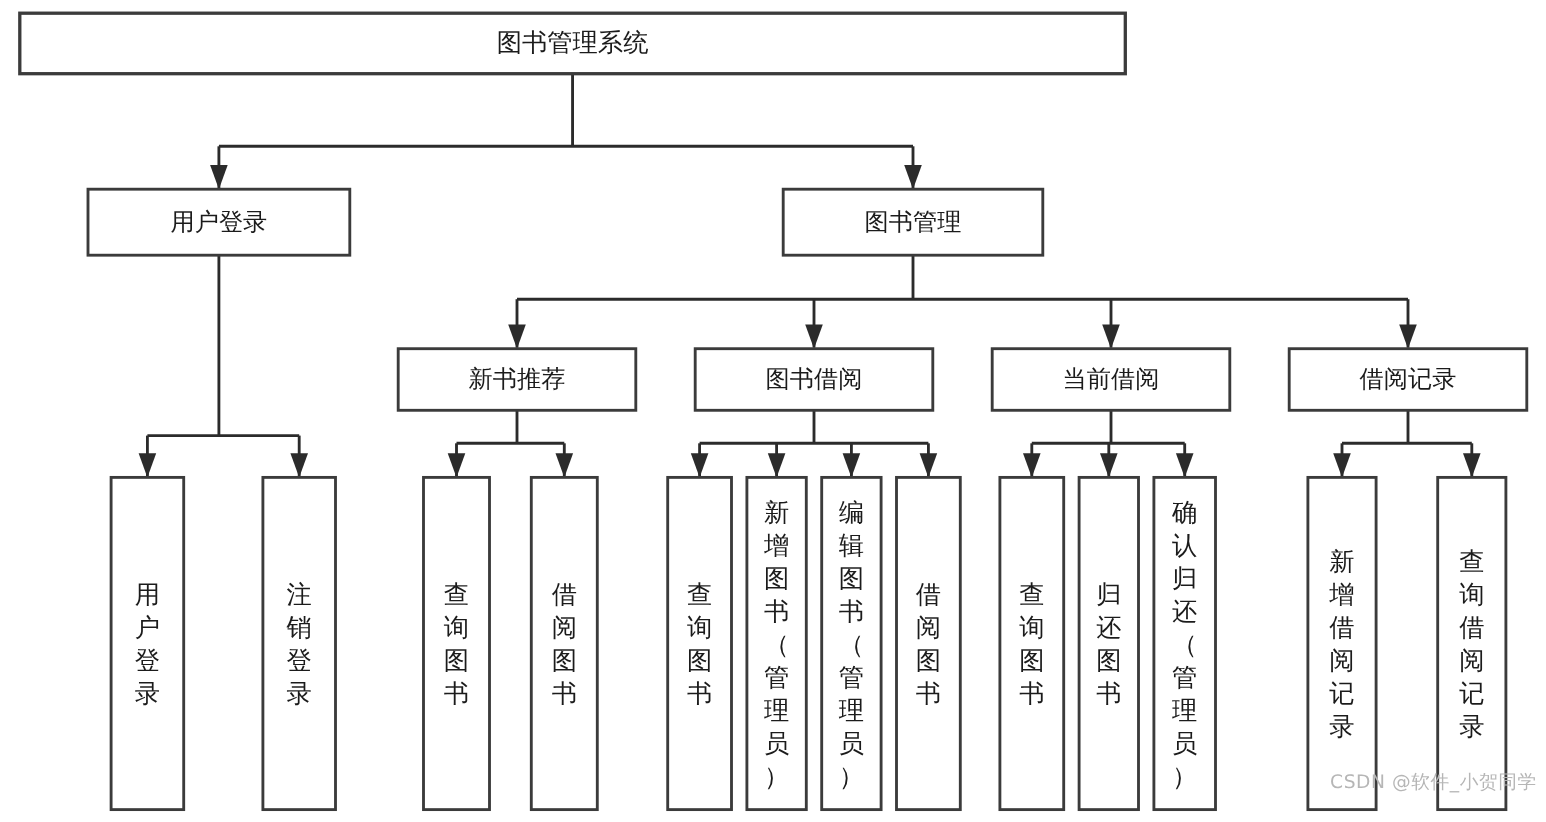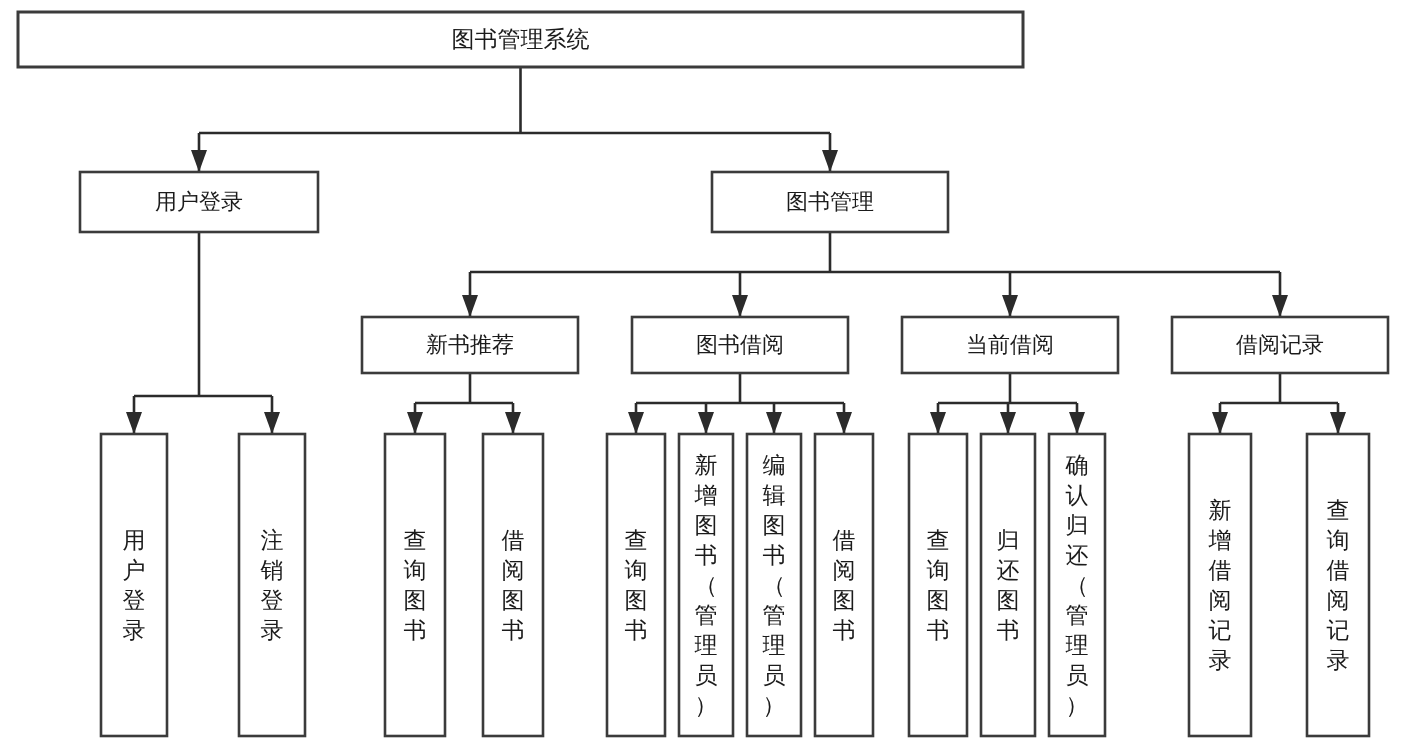--- a/index.html
+++ b/index.html
@@ -132,13 +132,14 @@
         <rect x="1049" y="434" width="56" height="302" class="node-box"></rect>
         <text class="leaf-label"><tspan x="1077" y="473.4">确</tspan><tspan x="1077" y="503.4">认</tspan><tspan x="1077" y="533.4">归</tspan><tspan x="1077" y="563.4">还</tspan><tspan x="1077" y="593.4">（</tspan><tspan x="1077" y="623.4">管</tspan><tspan x="1077" y="653.4">理</tspan><tspan x="1077" y="683.4">员</tspan><tspan x="1077" y="713.4">）</tspan></text>
         <rect x="1189" y="434" width="62" height="302" class="node-box"></rect>
         <text class="leaf-label"><tspan x="1220" y="518.4">新</tspan><tspan x="1220" y="548.4">增</tspan><tspan x="1220" y="578.4">借</tspan><tspan x="1220" y="608.4">阅</tspan><tspan x="1220" y="638.4">记</tspan><tspan x="1220" y="668.4">录</tspan></text>
         <rect x="1307" y="434" width="62" height="302" class="node-box"></rect>
         <text class="leaf-label"><tspan x="1338" y="518.4">查</tspan><tspan x="1338" y="548.4">询</tspan><tspan x="1338" y="578.4">借</tspan><tspan x="1338" y="608.4">阅</tspan><tspan x="1338" y="638.4">记</tspan><tspan x="1338" y="668.4">录</tspan></text>
       </g>
 
   </svg>
 
+  <div class="watermark">CSDN @软件_小贺同学</div>
 </div>
 
 </body></html>

